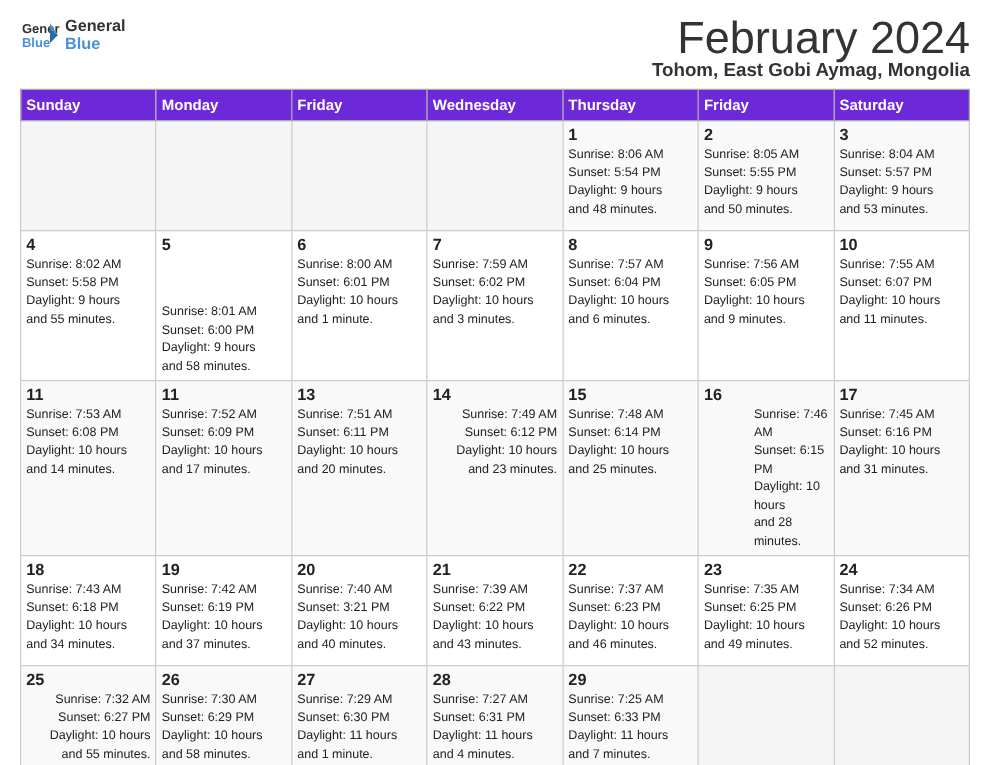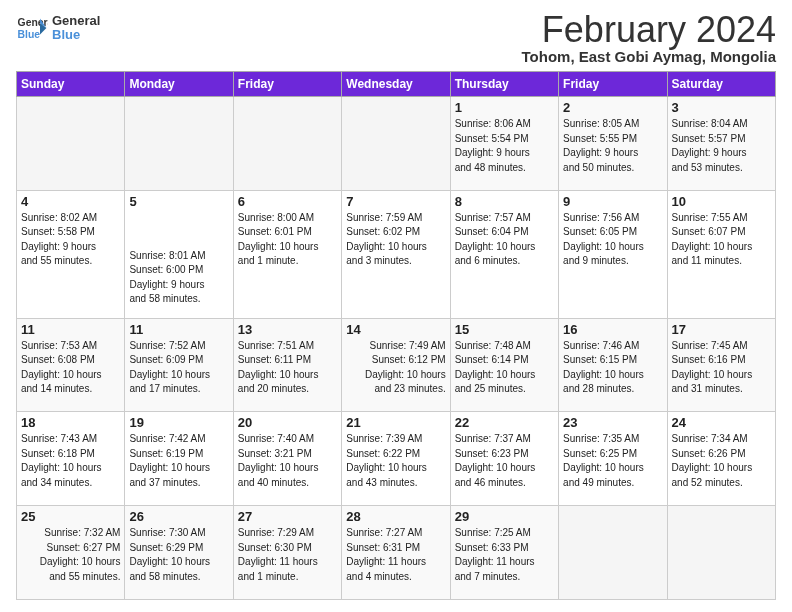--- a/index.html
+++ b/index.html
@@ -231,21 +231,21 @@
           </td>
           <td>
             <span class="day-num">15</span>
             <div class="day-info" style="white-space: pre-line;">Sunrise: 7:48 AM
 Sunset: 6:14 PM
 Daylight: 10 hours
 and 25 minutes.</div>
           </td>
           <td>
             <span class="day-num">16</span>
-            <div class="day-info" style="white-space: pre-line;">Sunrise: 7:46 AM
+            <div class="day-info" style="white-space: pre-line; margin-left: 40px;">Sunrise: 7:46 AM
 Sunset: 6:15 PM
 Daylight: 10 hours
 and 28 minutes.</div>
           </td>
           <td>
             <span class="day-num">17</span>
             <div class="day-info" style="white-space: pre-line;">Sunrise: 7:45 AM
 Sunset: 6:16 PM
 Daylight: 10 hours
 and 31 minutes.</div>

